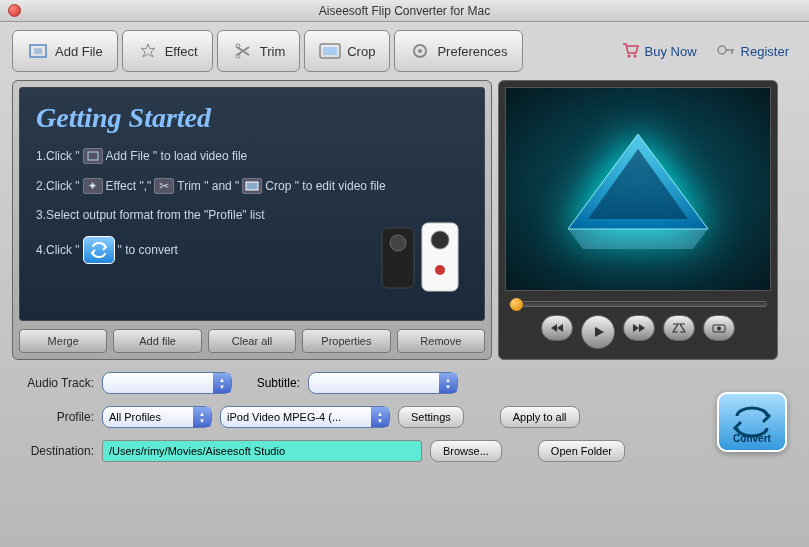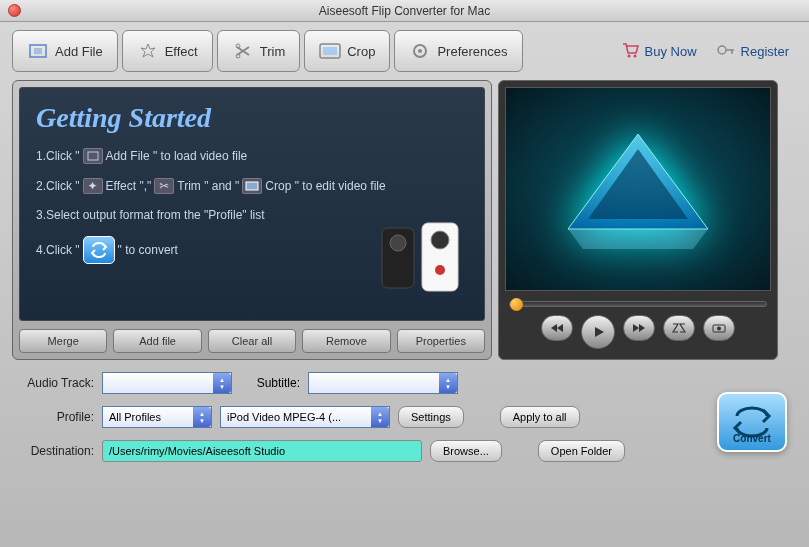--- a/index.html
+++ b/index.html
@@ -31,21 +31,21 @@
 .preview svg { filter: drop-shadow(0 0 20px #0ff); }
 .seek { height: 6px; background: linear-gradient(to bottom, #333, #555); border: 1px solid #666; border-radius: 3px; margin: 10px 4px 8px 4px; position: relative; }
 .seek-dot { position: absolute; left: 0; top: -4px; width: 13px; height: 13px; border-radius: 50%; background: radial-gradient(circle at 30% 30%, #ffcc66, #dd8800); }
 .media-ctrls { display: flex; justify-content: center; gap: 8px; padding-bottom: 4px; }
 .mc { width: 32px; height: 26px; border-radius: 13px; background: linear-gradient(to bottom, #f0f0f0, #888); border: 1px solid #666; display: flex; align-items: center; justify-content: center; cursor: pointer; }
 .mc.play { width: 34px; height: 34px; border-radius: 50%; }
 
 .bottom { padding: 12px 16px 8px 16px; }
 .form-row { display: flex; align-items: center; gap: 8px; margin-bottom: 12px; font-size: 12px; }
 .lbl { width: 78px; text-align: right; color: #222; }
-.aqua-select { height: 22px; background: linear-gradient(to bottom, #fff, #e0e8f8); border: 1px solid #5a7aaa; border-radius: 0; padding: 0 6px; font-size: 11px; position: relative; display: flex; align-items: center; cursor: pointer; }
+.aqua-select { height: 22px; background: linear-gradient(to bottom, #fff, #e0e8f8); border: 1px solid #5a7aaa; border-radius: 8px; padding: 0 6px; font-size: 11px; position: relative; display: flex; align-items: center; cursor: pointer; }
 .aqua-arrows { position: absolute; right: 0; top: 0; bottom: 0; width: 18px; background: linear-gradient(to bottom, #88aaee, #4466cc); border-radius: 0 3px 3px 0; display: flex; flex-direction: column; align-items: center; justify-content: center; }
 .aqua-arrows::before { content: "▴"; color: #fff; font-size: 7px; line-height: 7px; }
 .aqua-arrows::after { content: "▾"; color: #fff; font-size: 7px; line-height: 7px; }
 .sm-btn { height: 22px; padding: 0 12px; background: linear-gradient(to bottom, #f8f8f8, #c8c8c8); border: 1px solid #888; border-radius: 8px; font-size: 11px; cursor: pointer; }
 .text-input { height: 22px; background: #5eead4; border: 1px solid #888; border-radius: 3px; padding: 0 6px; font-size: 11px; width: 320px; }
 
 .convert-big { position: absolute; right: 22px; bottom: 30px; width: 70px; height: 60px; background: linear-gradient(to bottom, #aaddff, #3399dd); border: 2px solid #fff; border-radius: 10px; display: flex; align-items: center; justify-content: center; cursor: pointer; font-weight: bold; color: #003355; font-size: 10px; box-shadow: 0 2px 6px rgba(0,0,0,0.3); }
 .convert-big svg { position: absolute; }
 </style>
 </head>
@@ -162,22 +162,22 @@
         <circle cx="26" cy="35" r="8" fill="#444" stroke="#666"></circle>
         <rect x="50" y="15" width="36" height="68" rx="6" fill="#f8f8f8" stroke="#ccc"></rect>
         <circle cx="68" cy="32" r="9" fill="#333" stroke="#888"></circle>
         <circle cx="68" cy="62" r="5" fill="#cc3333"></circle>
       </svg>
     </div>
     <div class="panel-btns">
       <button class="panel-btn">Merge</button>
       <button class="panel-btn">Add file</button>
       <button class="panel-btn">Clear all</button>
+      <button class="panel-btn">Properties</button>
       <button class="panel-btn">Remove</button>
-      <button class="panel-btn">Properties</button>
     </div>
   </div>
 
   <div class="right-panel">
     <div class="preview">
       <svg width="180" height="140">
         <defs>
             <linearGradient id="pg" x1="0" y1="0" x2="0" y2="1">
               <stop offset="0" stop-color="#66ddff"></stop>
               <stop offset="1" stop-color="#0066aa"></stop>

